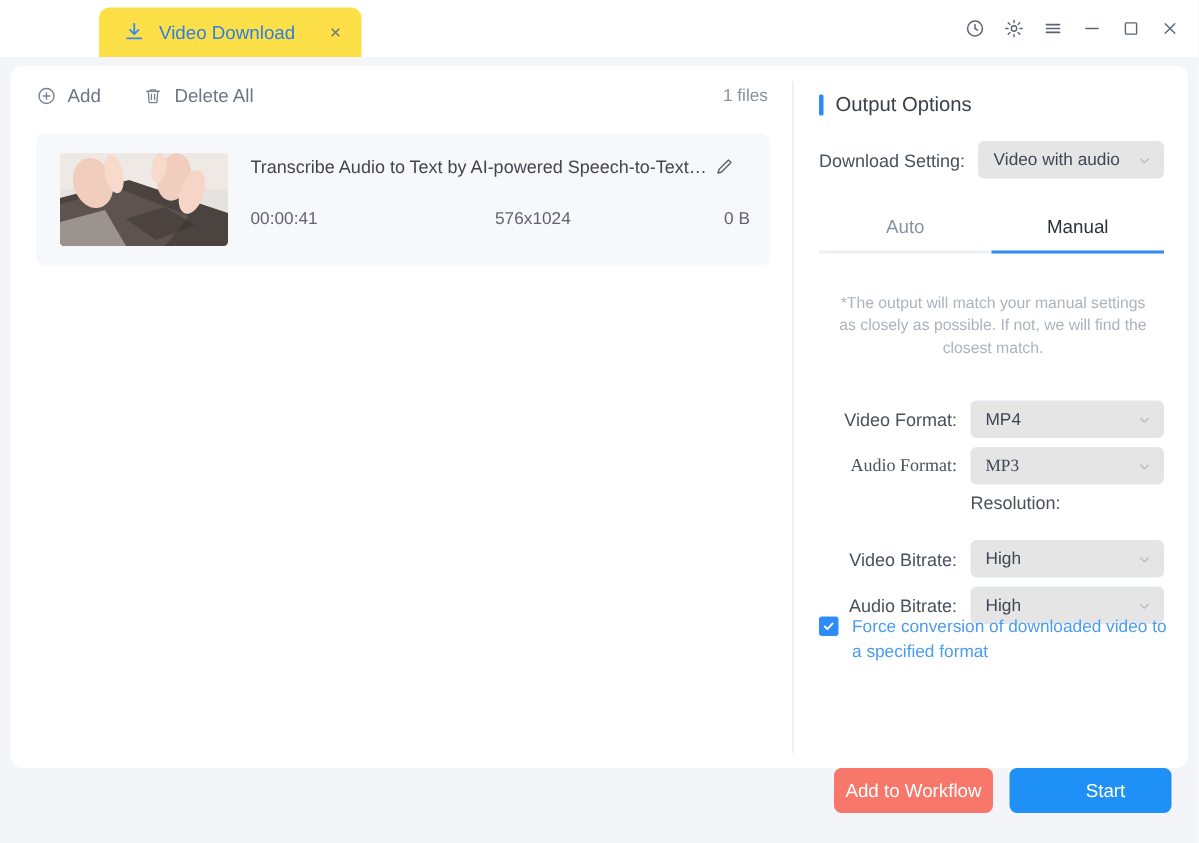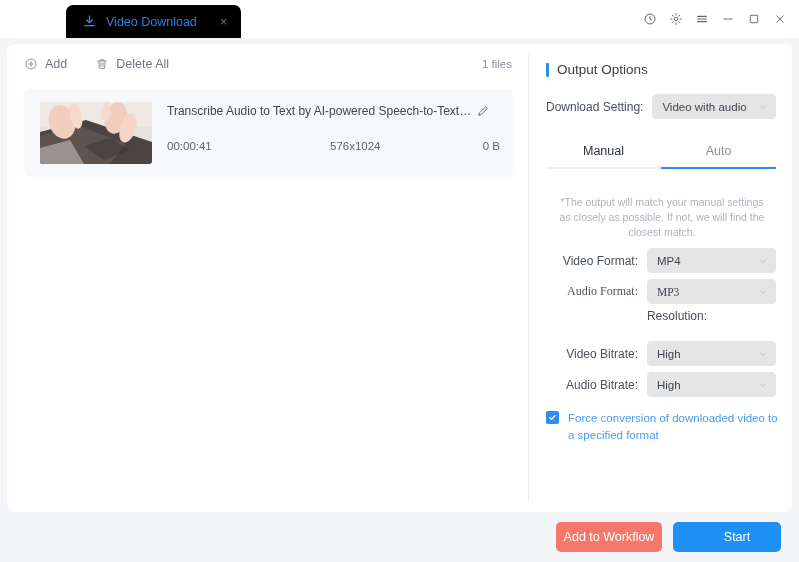--- a/index.html
+++ b/index.html
@@ -29,21 +29,21 @@
     display: flex; align-items: center; gap: 7px;
     height: 38px; padding: 0 14px 0 16px;
     color: #9aa1ad; font-size: 12.5px;
   }
   .home-ico { width: 14px; height: 14px; display:block; }
 
   .tabs { display: flex; align-items: flex-end; height: 38px; margin-left: 66px; }
   .tab {
     display: flex; align-items: center; gap: 9px;
     height: 33px; padding: 0 14px 0 16px;
-    background: #000000; border-radius: 7px 7px 0 0;
+    background: #fde047; border-radius: 7px 7px 0 0;
     font-size: 12.5px; color: #2b6fd4; white-space: nowrap;
   }
   .tab.active { color: #2f7fe0; }
   .tab .dl-ico { width: 15px; height: 15px; display:block; }
   .tab-close { color: #6b7280; font-size: 13px; margin-left: 14px; line-height: 1; }
 
   .tb-right {
     position: absolute; right: 6px; top: 0; height: 38px;
     display: flex; align-items: center; gap: 0;
   }
@@ -144,42 +144,42 @@
   .tab2-underline { position: absolute; left: 17px; top: 123px; width: 230px; height: 2px; background: #eef0f4; }
   .tab2-underline .fill { position: absolute; right: 0; top: 0; width: 115px; height: 2px; background: #2f8bf5; }
 
   .note {
     position: absolute; left: 27px; top: 151px; width: 212px;
     font-size: 10.5px; line-height: 1.45; color: #adb3bd; text-align: center;
   }
 
   .field {
     position: absolute; left: 17px; width: 230px; height: 25px;
-    display: flex; align-items: center; justify-content: flex-end; gap: 9px;
+    display: flex; align-items: center; justify-content: flex-end; gap: 9px; margin-top: 19px;
   }
   .field .lbl { width: 92px; text-align: right; }
   .field .select { width: 129px; }
   .f0 { top: 204px; } .f1 { top: 235px; font-family: Liberation Serif, serif; } .f2 { top: 254px; flex-direction: column; }
   .f3 { top: 297px; } .f4 { top: 328px; }
 
   .checkrow {
     position: absolute; left: 17px; top: 366px; width: 238px;
     display: flex; align-items: flex-start; gap: 9px;
   }
   .cbox {
     width: 13px; height: 13px; border-radius: 2px; background: #2f8bf5;
     flex: none; margin-top: 1px; display: flex; align-items: center; justify-content: center;
   }
   .cbox svg { display:block; }
   .checklbl { font-size: 11.5px; line-height: 1.45; color: #4a9cf0; }
 
   
   .footer {
     position: absolute; left: 0; top: 512px; width: 799px; height: 50px;
-    display: flex; align-items: center; justify-content: flex-end; gap: 11px;
+    display: flex; align-items: flex-start; justify-content: flex-end; gap: 11px;
     padding-right: 18px;
   }
   .btn {
     height: 30px; border-radius: 5px; display: flex; align-items: center;
     justify-content: center; font-size: 12.5px; color: #ffffff;
   }
   .btn-workflow { width: 106px; background: #f8776b; }
   .btn-start { width: 108px; background: #1f90f5; padding-left: 20px; }
 </style>
 </head>
@@ -307,25 +307,25 @@
         <span class="lbl">Download Setting:</span>
         <div class="select sel-dl">
           <span>Video with audio</span>
           <svg class="chev" viewBox="0 0 24 24" fill="none" stroke="#b6bcc5" stroke-width="2">
             <path d="M6 9.5l6 6 6-6" stroke-linecap="round" stroke-linejoin="round"></path>
           </svg>
         </div>
       </div>
 
       <div class="tabs2">
+        <div class="tab2">
+          <span>Auto</span>
+        </div>
         <div class="tab2 active">
           <span>Manual</span>
-        </div>
-        <div class="tab2">
-          <span>Auto</span>
         </div>
       </div>
       <div class="tab2-underline">
         <span class="fill"></span>
       </div>
 
       <div class="note">*The output will match your manual settings as closely as possible. If not, we will find the closest match.</div>
 
       <div class="field f0">
         <span class="lbl">Video Format:</span>

